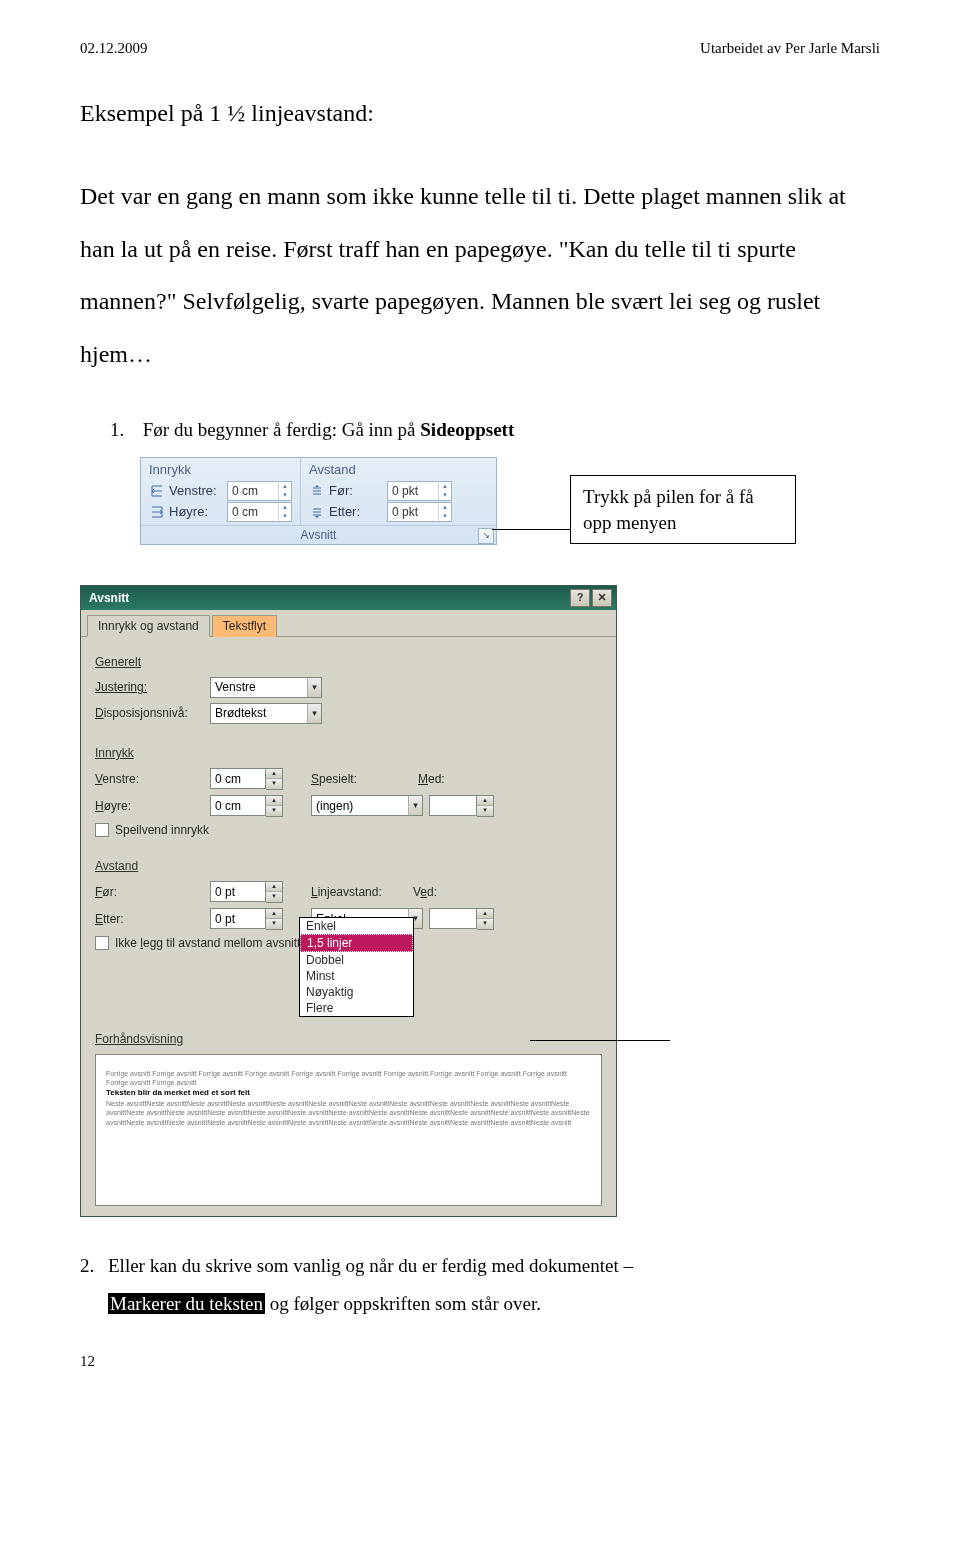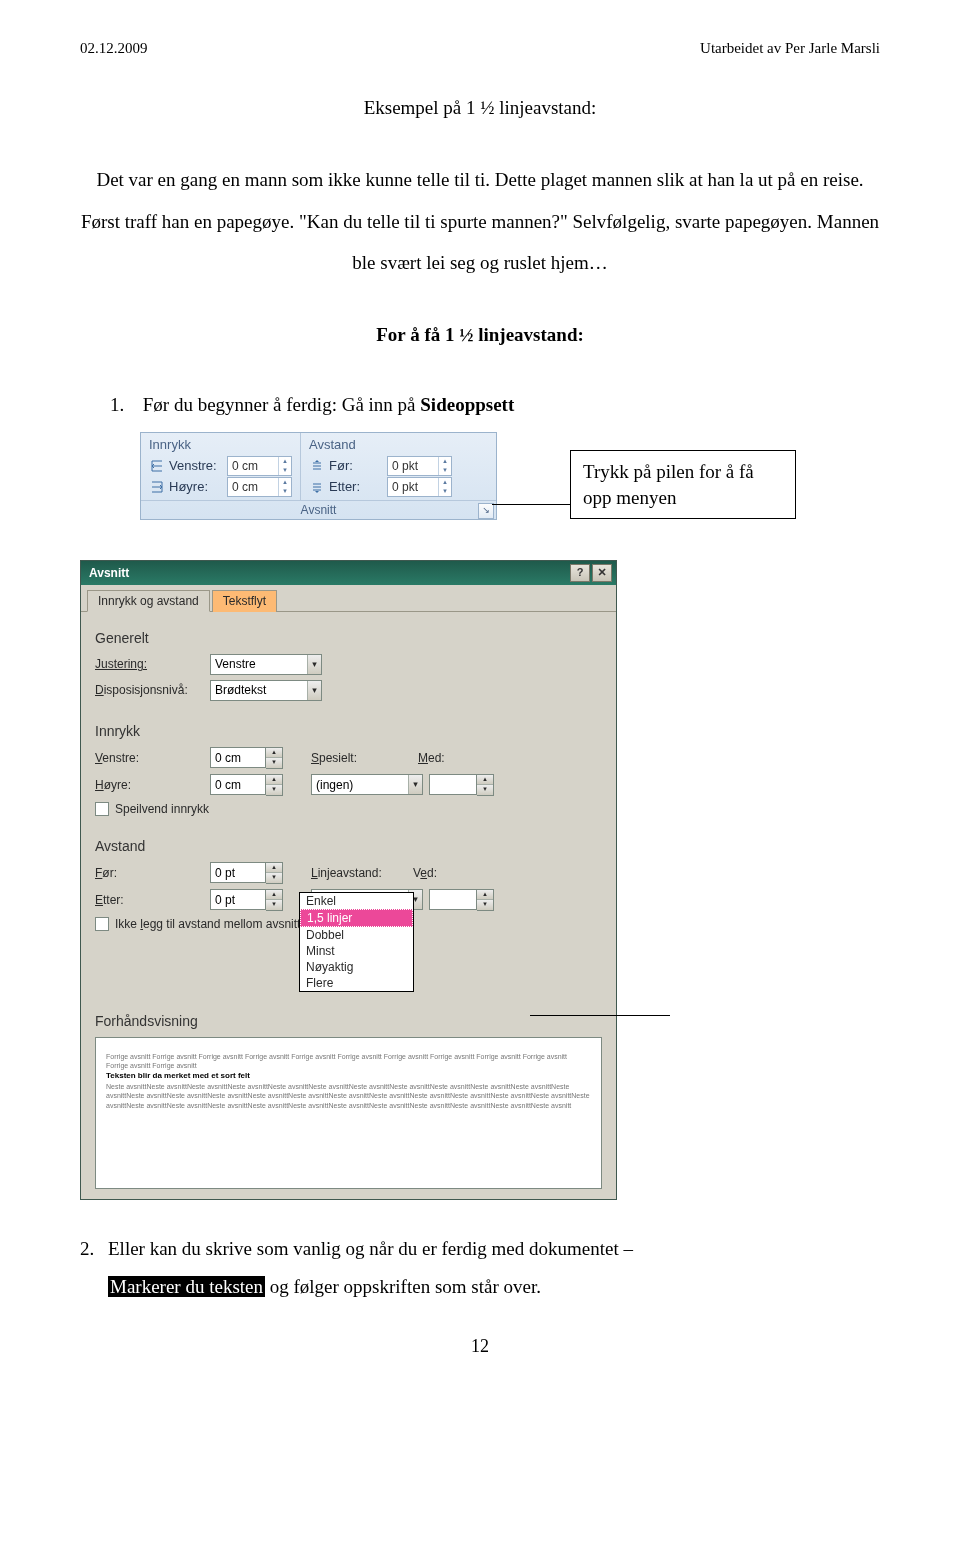--- a/index.html
+++ b/index.html
@@ -14,24 +14,23 @@
     padding: 40px 80px 40px 80px;
     box-sizing: border-box;
   }
   .header {
     display: flex;
     justify-content: space-between;
     font-size: 15px;
     margin-bottom: 30px;
   }
   .body-text {
-    font-size: 19px;
+    font-size: 24px;
     line-height: 2.2;
     margin-bottom: 30px;
-    text-align: center;
   }
   .bold { font-weight: bold; }
   .list {
     font-size: 19px;
     line-height: 2.0;
     margin-left: 30px;
     margin-bottom: 8px;
   }
   .list .num { display: inline-block; width: 28px; }
   
@@ -194,21 +193,21 @@
     border: 1px solid #9a9788;
     border-bottom: none;
     background: #fdba74;
     font-size: 12px;
     cursor: pointer;
     position: relative;
     top: 1px;
   }
   .tab.active { background: #d6d3c9; border-bottom: 1px solid #d6d3c9; }
   .dlg-body { padding: 10px 14px; }
-  .grp-head { font-size: 14px; color: #333; margin: 8px 0 8px 0; }
+  .grp-head { font-size: 12px; color: #333; margin: 8px 0 8px 0; text-decoration: underline; }
   .row {
     display: flex; align-items: center;
     margin: 5px 0;
   }
   .lbl { width: 115px; font-size: 12px; }
   .lbl-n { width: 75px; font-size: 12px; margin-left: 28px; }
   .combo, .txtfield {
     border: 1px solid #7d8a82;
     background: #fff;
     height: 19px;
@@ -262,21 +261,21 @@
     background: #fff;
     position: absolute;
     width: 113px;
     font-size: 12px;
   }
   .dropdown-open .opt {
     padding: 1px 6px;
     cursor: pointer;
   }
   .dropdown-open .opt.sel {
-    background: #ec4899;
+    background: #be185d;
     color: #fff;
     border: 1px dotted #fff;
     box-sizing: border-box;
   }
   .preview-box {
     border: 1px solid #7d8a82;
     background: #fff;
     height: 130px;
     margin-top: 6px;
     padding: 14px 10px 6px 10px;
@@ -316,40 +315,39 @@
   .para2 {
     font-size: 19px;
     line-height: 2.0;
   }
   .highlight {
     background: #000;
     color: #fff;
     padding: 0 2px;
   }
   .pagenum {
-    text-align: center;
-    font-size: 18px;
+    text-align: left;
+    font-size: 15px;
     margin-top: 30px;
     font-family: "Times New Roman", serif;
   }
   .und { text-decoration: underline; }
 </style>
 </head>
 <body>
 
 <div class="page">
   <div class="header">
     <span>02.12.2009</span>
     <span>Utarbeidet av Per Jarle Marsli</span>
   </div>
 
   <div class="body-text">Eksempel på 1 ½ linjeavstand:</div>
   <div class="body-text">Det var en gang en mann som ikke kunne telle til ti. Dette plaget mannen slik at han la ut på en reise. Først traff han en papegøye. "Kan du telle til ti spurte mannen?" Selvfølgelig, svarte papegøyen. Mannen ble svært lei seg og ruslet hjem…</div>
 
-  <div class="body-text bold">For å få 1 ½ linjeavstand:</div>
 
   <div class="list">
     <span class="num">1.</span>
     <span>Før du begynner å ferdig: Gå inn på </span><span class="bold">Sideoppsett</span>
   </div>
 
   <div class="ribbon-wrap">
     <div class="ribbon">
       <div class="cols">
         <div class="col">

